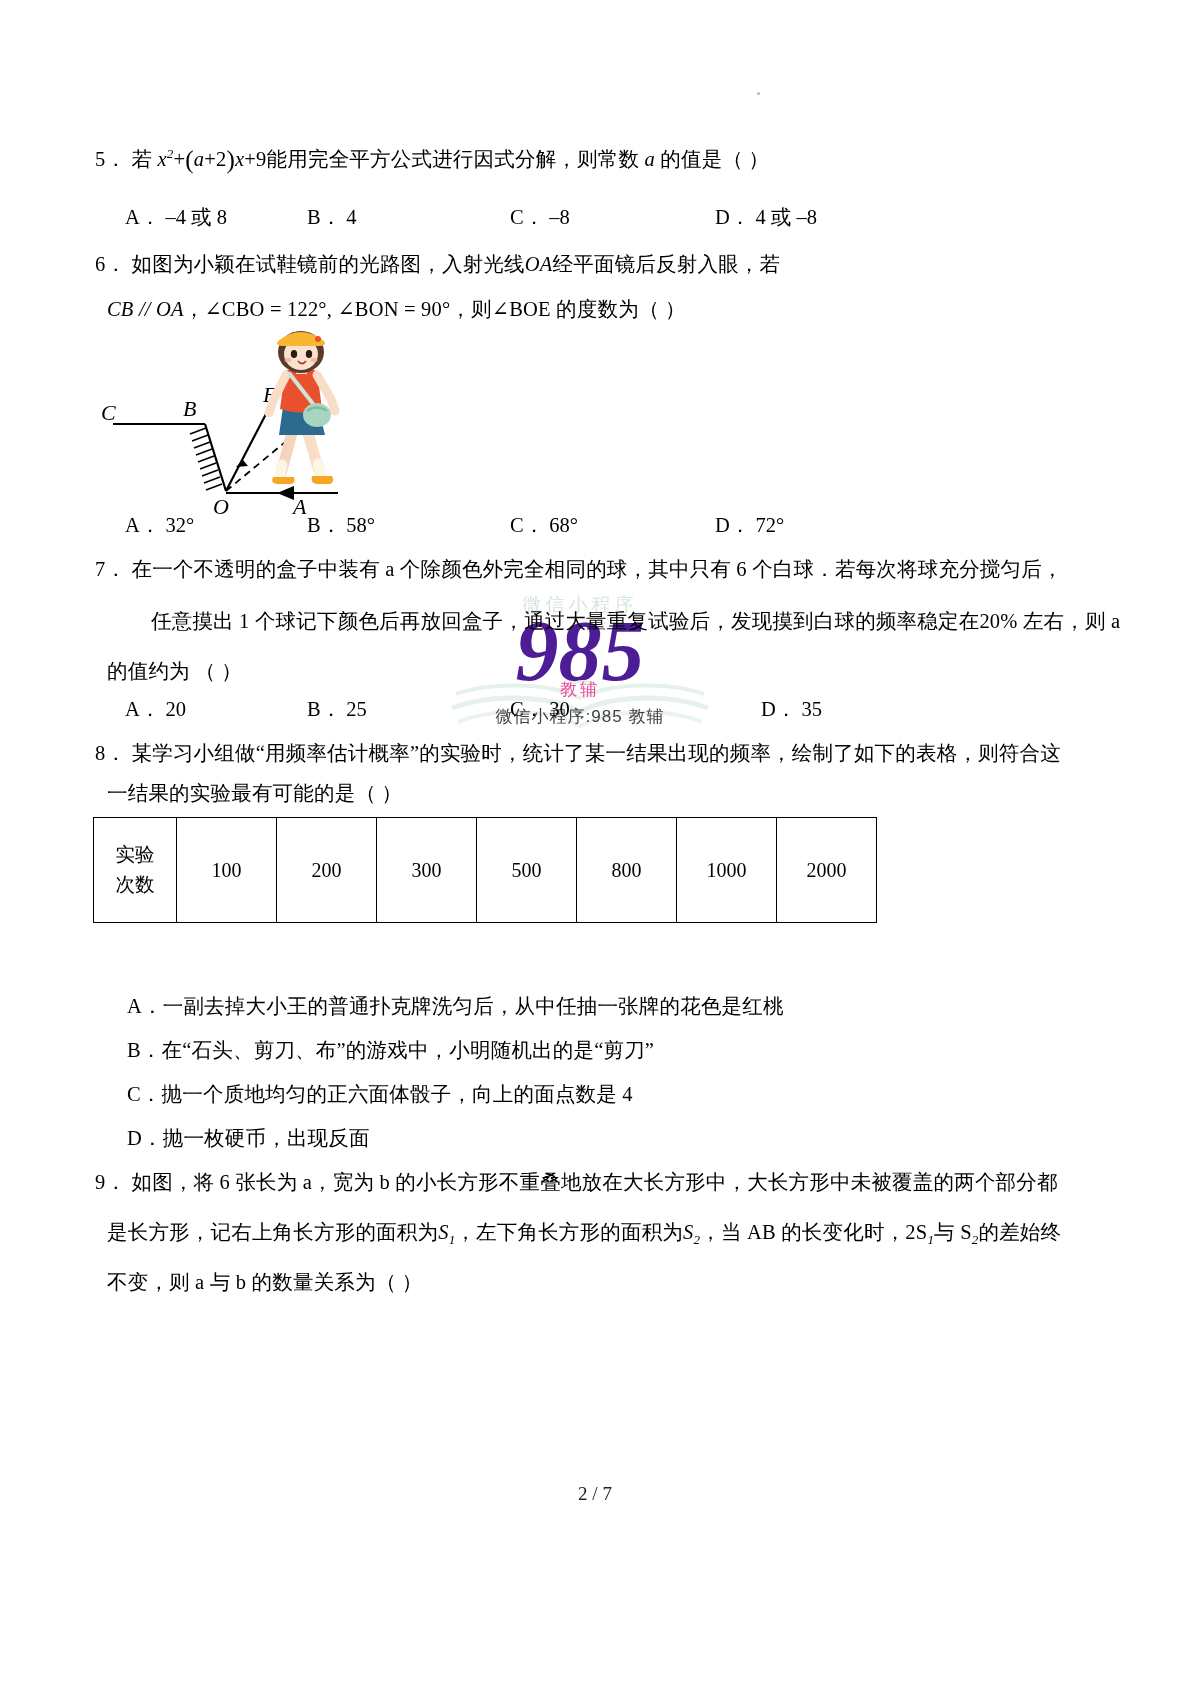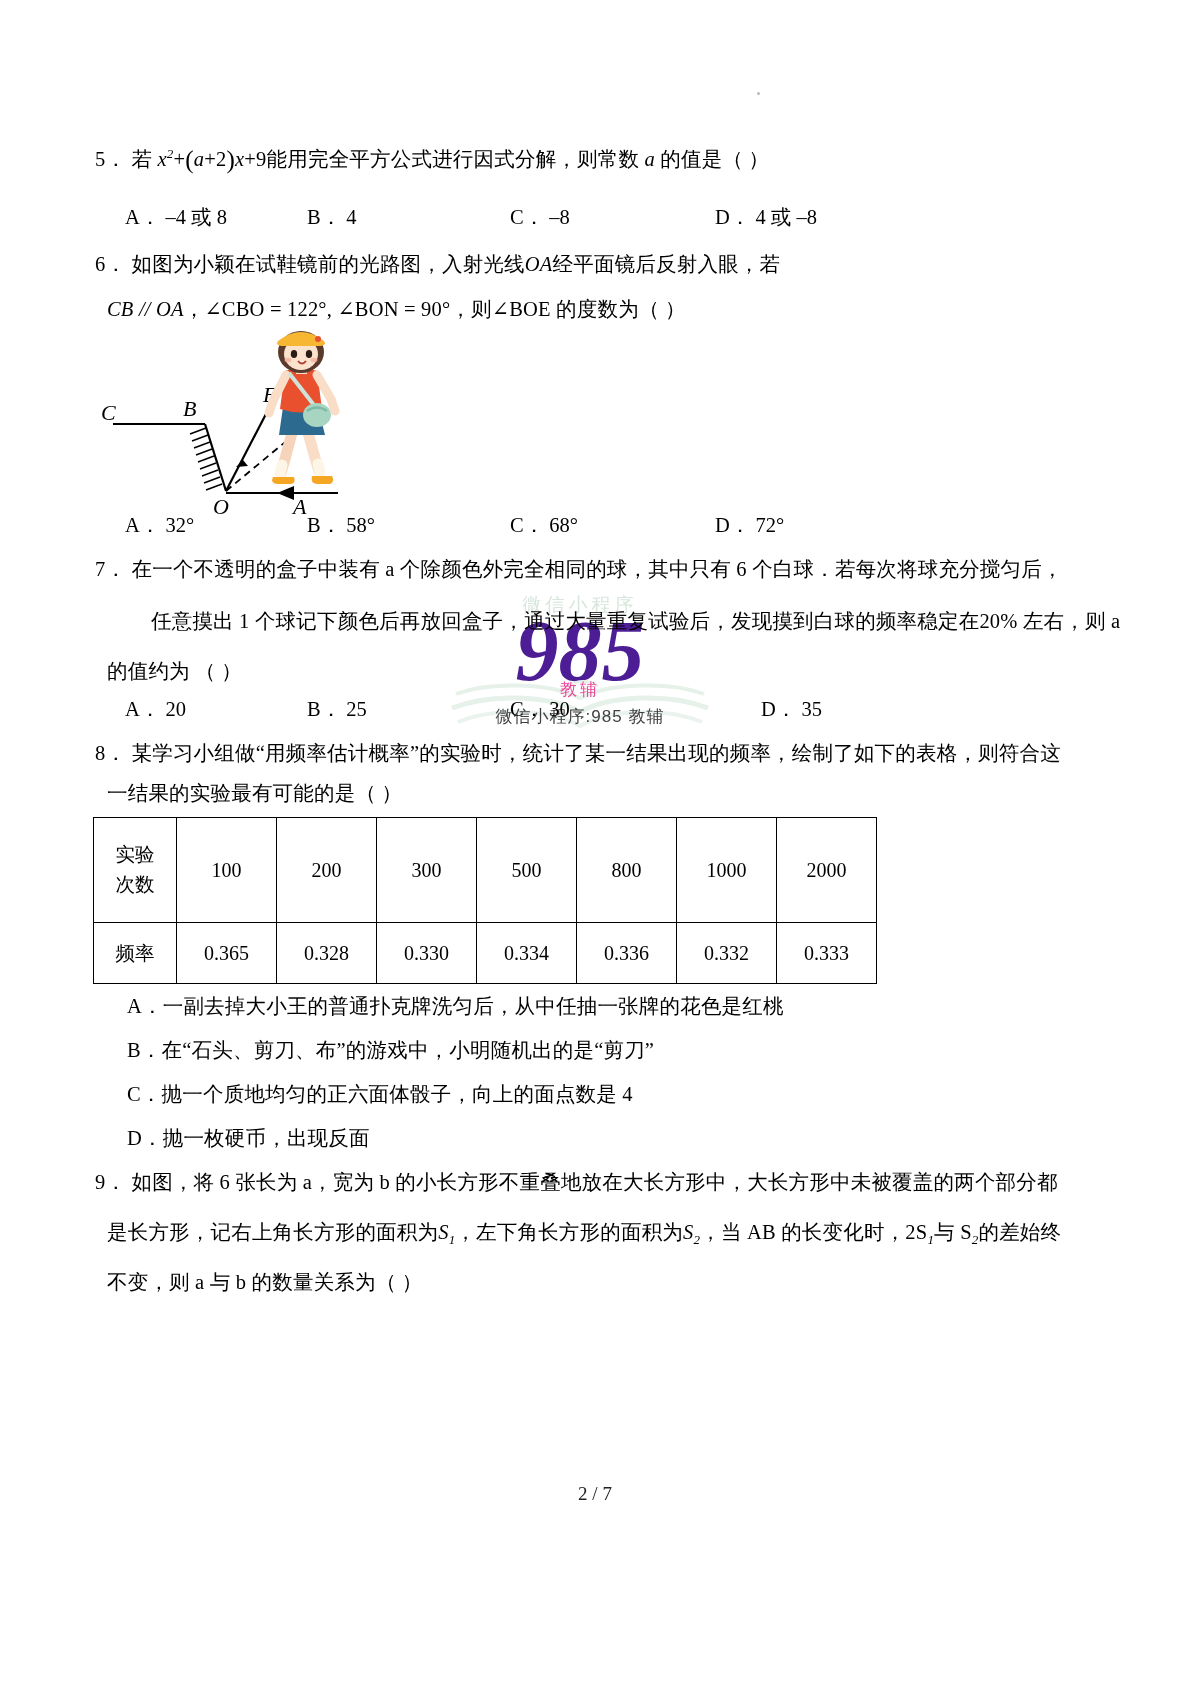--- a/index.html
+++ b/index.html
@@ -258,30 +258,20 @@
           <span>次数</span>
         </td>
         <td class="numcell">100</td>
         <td class="numcell">200</td>
         <td class="numcell">300</td>
         <td class="numcell">500</td>
         <td class="numcell">800</td>
         <td class="numcell">1000</td>
         <td class="numcell">2000</td>
       </tr>
-      <tr>
-        <td class="lblcell">频率</td>
-        <td class="valcell">0.365</td>
-        <td class="valcell">0.328</td>
-        <td class="valcell">0.330</td>
-        <td class="valcell">0.334</td>
-        <td class="valcell">0.336</td>
-        <td class="valcell">0.332</td>
-        <td class="valcell">0.333</td>
-      </tr>
     </tbody>
       </table>
 
     <div class="qline" style="left:127px;top:996px;">
       <span class="cn">A．</span><span class="cn">一副去掉大小王的普通扑克牌洗匀后，从中任抽一张牌的花色是红桃</span>
     </div>
     <div class="qline" style="left:127px;top:1040px;">
       <span class="cn">B．</span><span class="cn">在“石头、剪刀、布”的游戏中，小明随机出的是“剪刀”</span>
     </div>
     <div class="qline" style="left:127px;top:1084px;">

